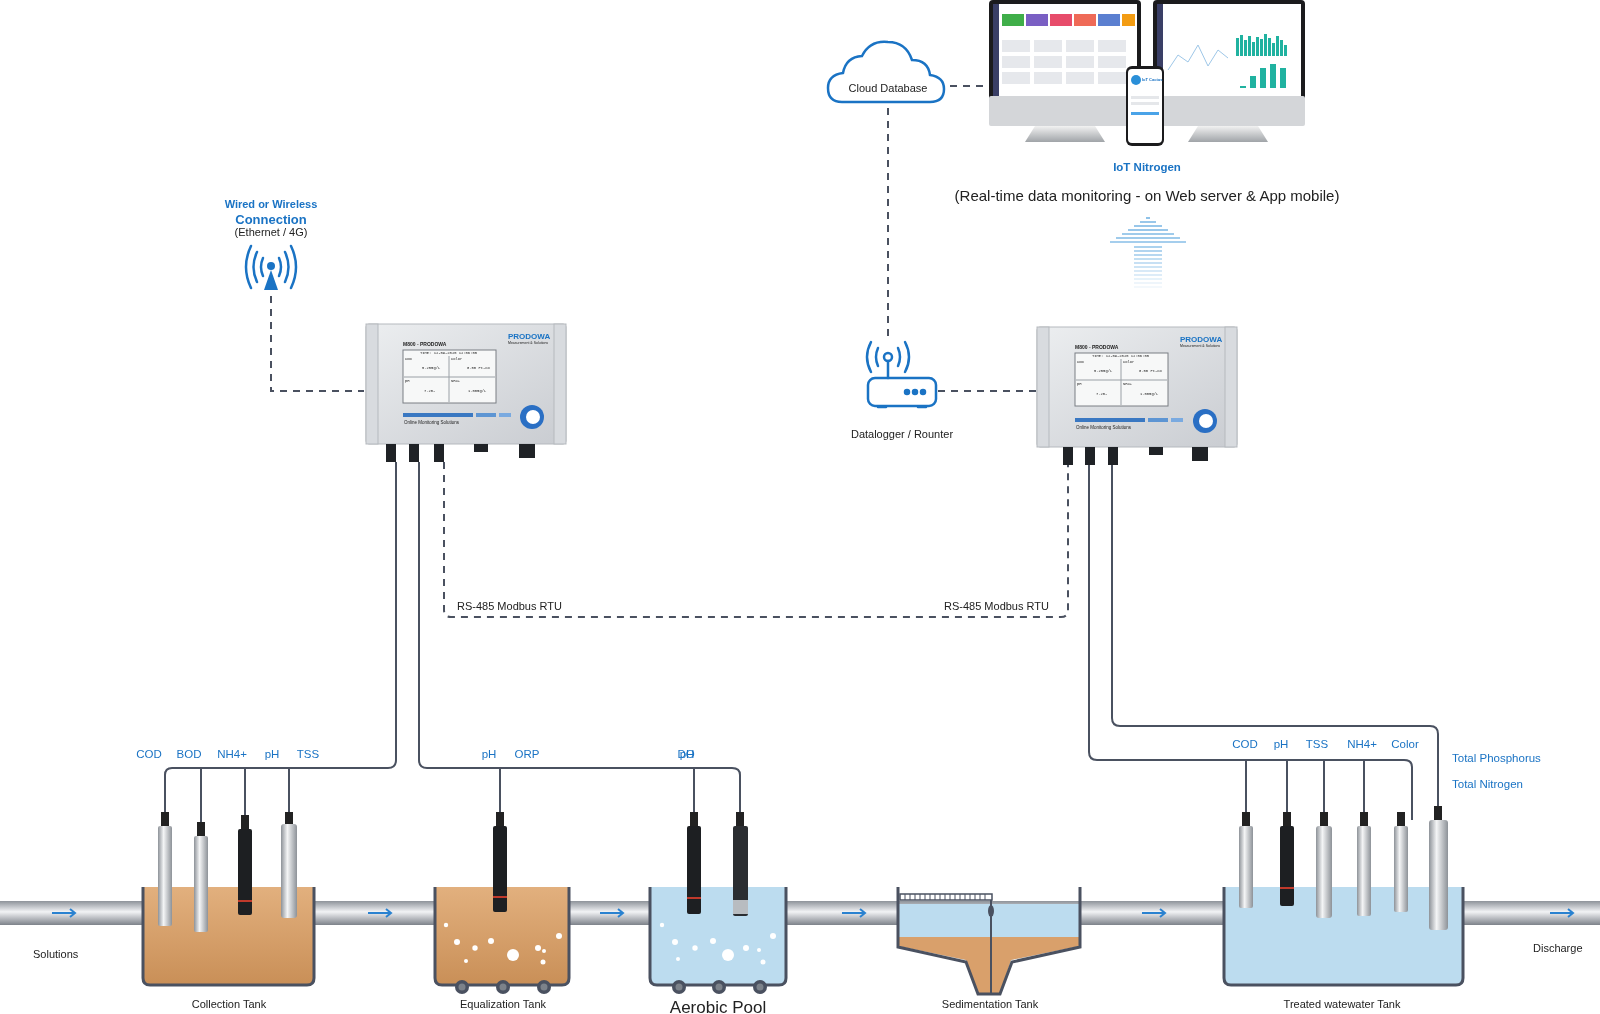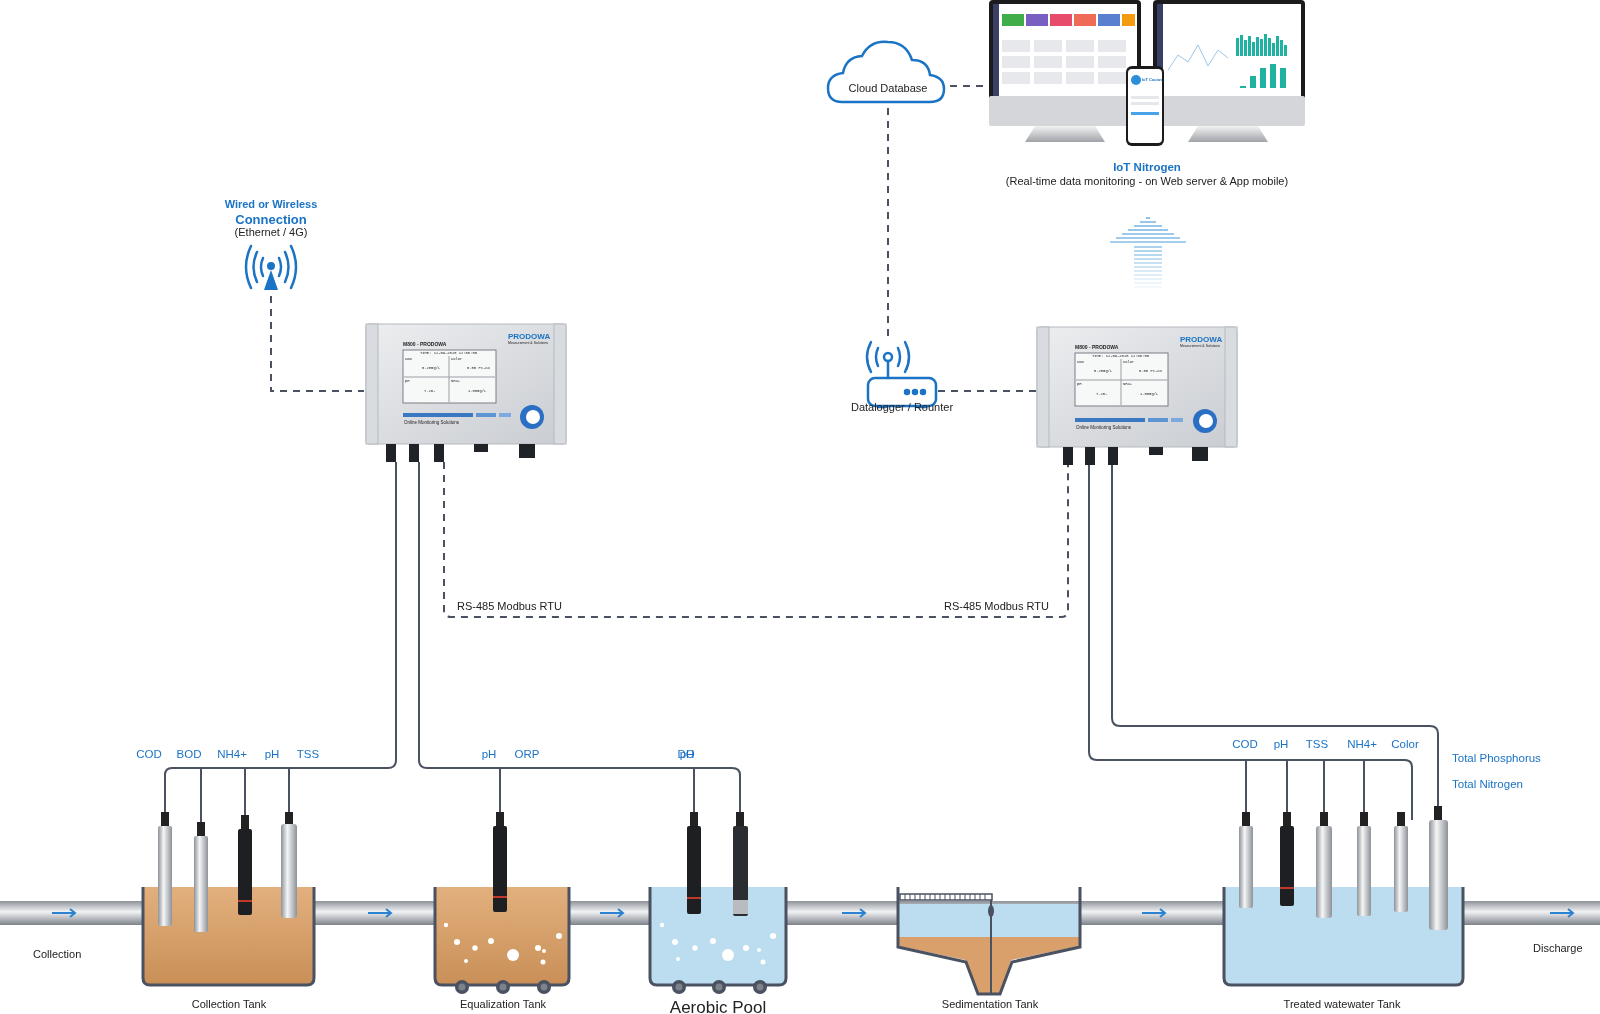--- a/index.html
+++ b/index.html
@@ -406,27 +406,27 @@
         <rect x="1108" y="447" width="10" height="18"></rect>
       <rect x="1149" y="447" width="14" height="8"></rect>
         <rect x="1192" y="447" width="16" height="14"></rect>
     </g>
   </g>
 </svg>
 
 <div class="lbl center" style="left:888px; top:82px; font-size:11px;">Cloud Database</div>
 
 <div class="lbl center blue bold" style="left:1147px; top:161px; font-size:11.5px;">IoT Nitrogen</div>
-<div class="lbl center" style="left:1147px; top:175px; font-size:11px;">(Real-time data monitoring - on Web server &amp; App mobile)</div>
+<div class="lbl center" style="left:1147px; top:187px; font-size:15px;">(Real-time data monitoring - on Web server &amp; App mobile)</div>
 
 <div class="lbl center blue bold" style="left:271px; top:198px; font-size:11px;">Wired or Wireless</div>
 <div class="lbl center blue bold" style="left:271px; top:212px; font-size:13px;">Connection</div>
 <div class="lbl center" style="left:271px; top:226px; font-size:11px;">(Ethernet / 4G)</div>
 
-<div class="lbl center" style="left:902px; top:401px; font-size:11px;">Datalogger / Rounter</div>
+<div class="lbl center" style="left:902px; top:428px; font-size:11px;">Datalogger / Rounter</div>
 
 <div class="lbl" style="left:403px; top:341px; font-size:5px; font-weight:bold;">M800 - PRODOWA</div>
 <div class="lbl blue bold" style="left:508px; top:332px; font-size:8px;">PRODOWA</div>
 <div class="lbl" style="left:508px; top:341px; font-size:3.5px;">Measurement &amp; Solutions</div>
 <div class="lbl" style="left:404px; top:420px; font-size:4.5px;">Online Monitoring Solutions</div>
 <div class="lbl" style="left:420px; top:351px; font-size:3.8px; font-family:'Liberation Mono',monospace;">TIME: 12-09-2025 12:06:05</div>
 <div class="lbl" style="left:405px; top:357px; font-size:3.8px; font-family:'Liberation Mono',monospace;">COD</div>
 <div class="lbl" style="left:422px; top:366px; font-size:3.8px; font-family:'Liberation Mono',monospace;">5.25mg/L</div>
 <div class="lbl" style="left:451px; top:357px; font-size:3.8px; font-family:'Liberation Mono',monospace;">Color</div>
 <div class="lbl" style="left:467px; top:366px; font-size:3.8px; font-family:'Liberation Mono',monospace;">0.50 Pt-Co</div>
@@ -467,19 +467,19 @@
 <div class="lbl center blue" style="left:686px; top:748px;">DO</div>
 
 <div class="lbl center blue" style="left:1245px; top:738px;">COD</div>
 <div class="lbl center blue" style="left:1281px; top:738px;">pH</div>
 <div class="lbl center blue" style="left:1317px; top:738px;">TSS</div>
 <div class="lbl center blue" style="left:1362px; top:738px;">NH4+</div>
 <div class="lbl center blue" style="left:1405px; top:738px;">Color</div>
 <div class="lbl blue" style="left:1452px; top:738px;margin-top:40px;">Total Nitrogen</div>
 <div class="lbl blue" style="left:1452px; top:752px;text-align:right;">Total Phosphorus</div>
 
-<div class="lbl" style="left:33px; top:948px; font-size:11px;">Collection</div>
+<div class="lbl" style="left:33px; top:948px; font-size:11px;">Solutions</div>
 <div class="lbl" style="left:1533px; top:942px; font-size:11px;">Discharge</div>
 <div class="lbl center" style="left:229px; top:998px; font-size:11px;">Collection Tank</div>
 <div class="lbl center" style="left:503px; top:998px; font-size:11px;">Equalization Tank</div>
 <div class="lbl center" style="left:718px; top:998px; font-size:17px;">Aerobic Pool</div>
 <div class="lbl center" style="left:990px; top:998px; font-size:11px;">Sedimentation Tank</div>
 <div class="lbl center" style="left:1342px; top:998px; font-size:11px;">Treated watewater Tank</div>
 
 </body></html>

